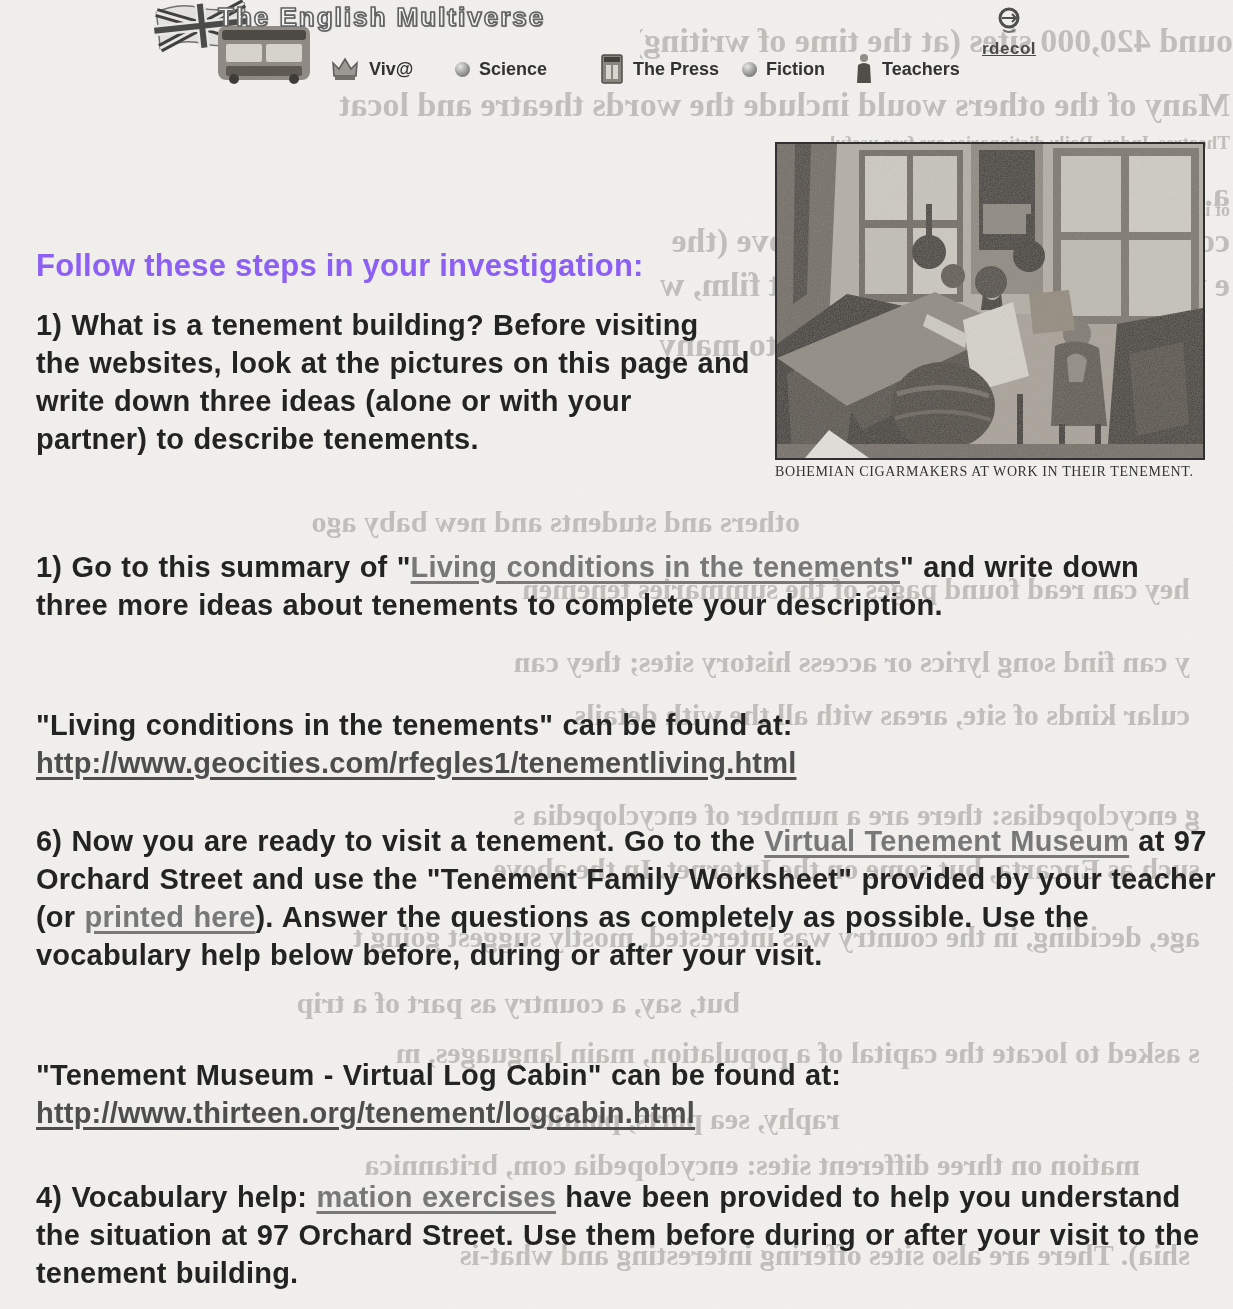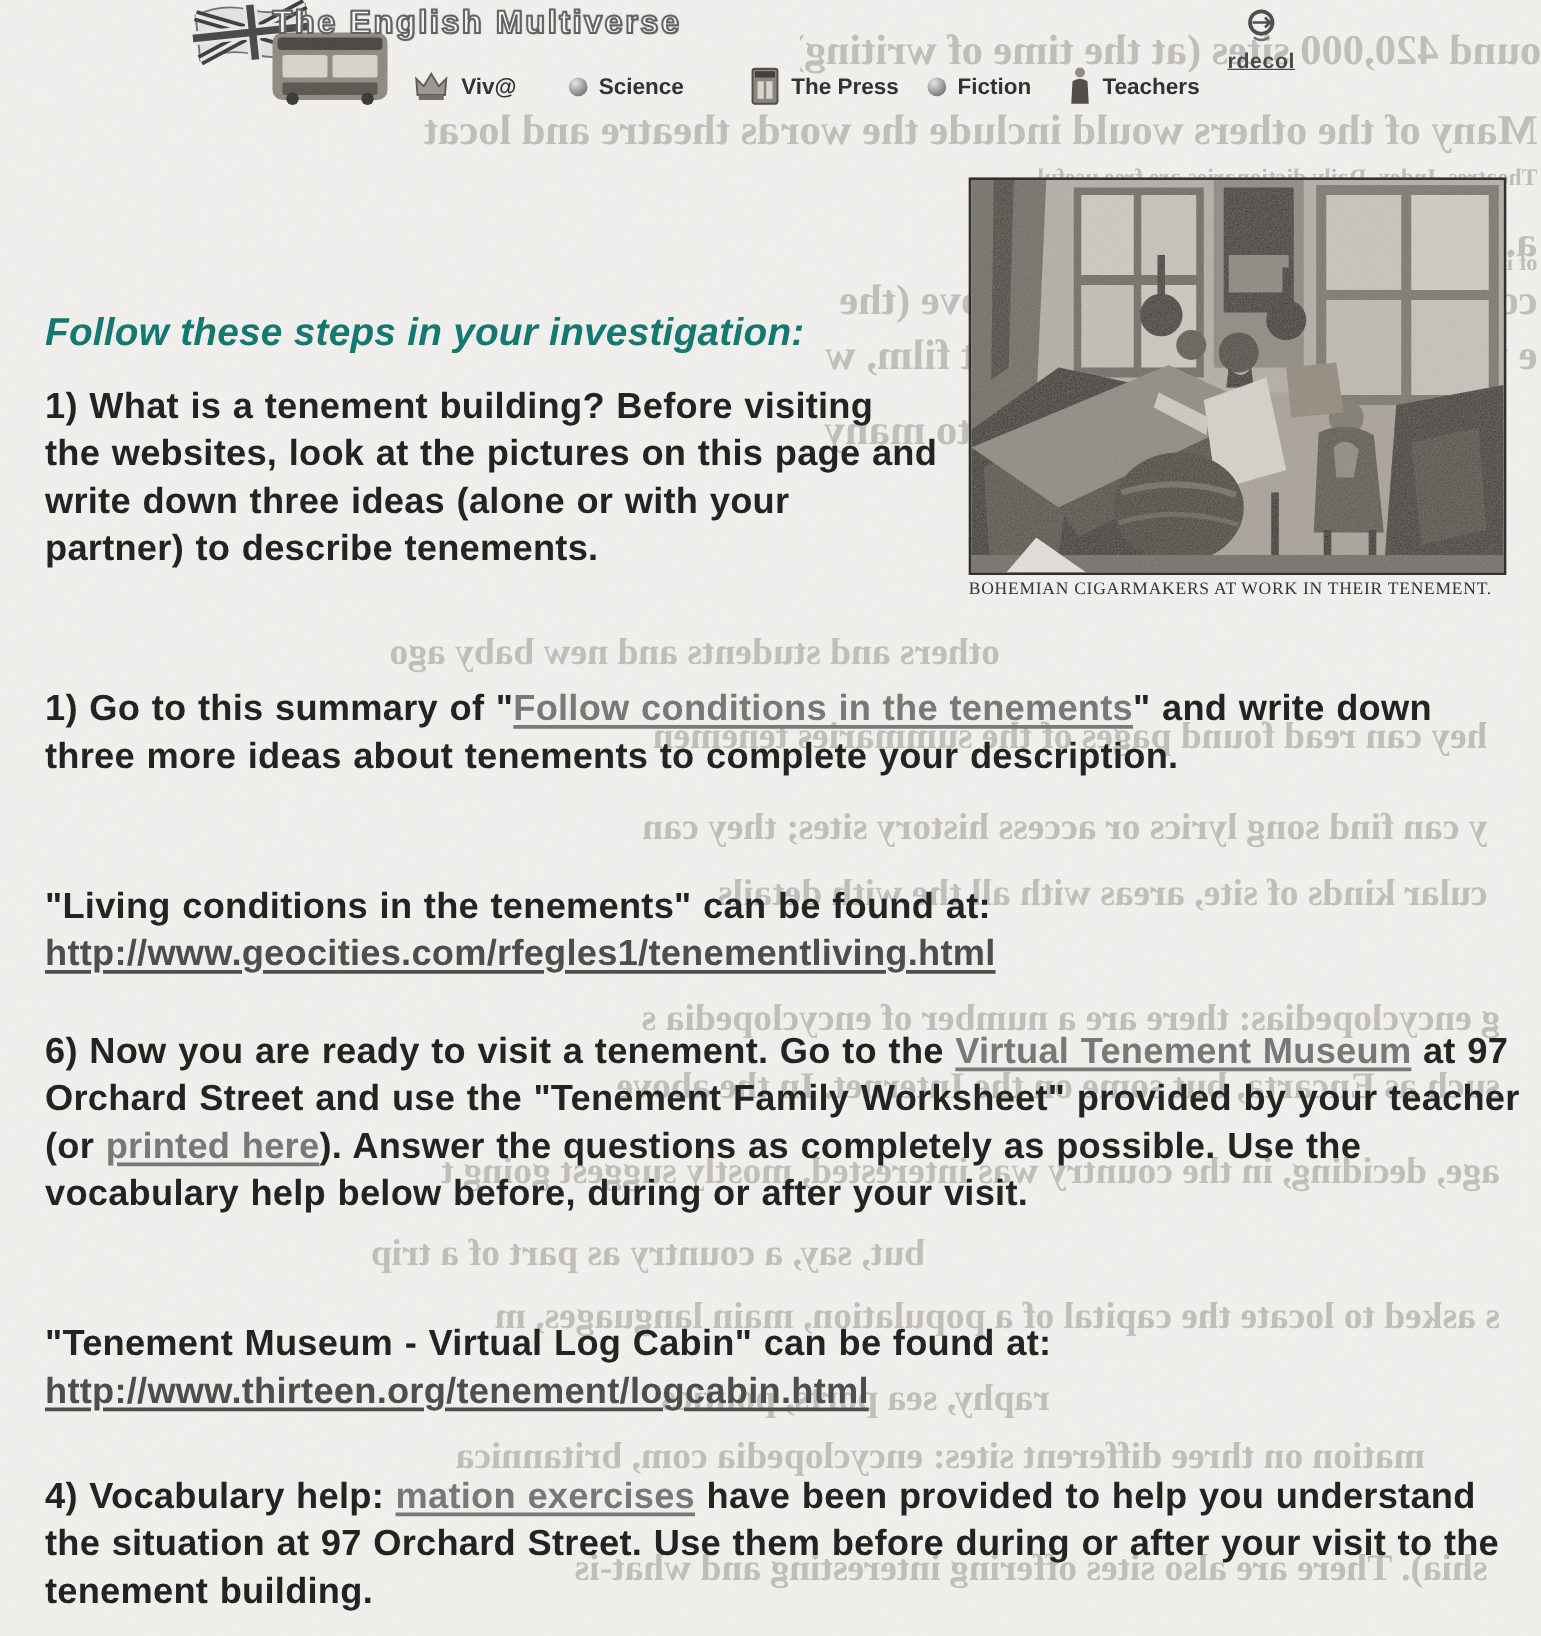--- a/index.html
+++ b/index.html
@@ -51,21 +51,21 @@
   .corner-logo-text{
     font-size:17px;font-weight:bold;color:#454545;
     text-decoration:underline;letter-spacing:0.5px;
   }
   
   .content-block{position:absolute;z-index:3;}
   .page-title{
     font-size:46px;font-weight:bold;color:#414141;letter-spacing:0.5px;
   }
   .intro-line{
-    font-size:31px;font-weight:bold;color:#0f766e;letter-spacing:0.2px;font-style:italic;
+    font-size:31px;font-weight:bold;color:#8b5cf6;letter-spacing:0.2px;
   }
   .body-text{
     margin:0;
     font-size:29px;line-height:38px;font-weight:bold;color:#1e1e1e;
     letter-spacing:0.2px;word-spacing:1px;
   }
   .glink{
     color:#767676;
     text-decoration:underline;
     text-decoration-thickness:3px;
@@ -277,21 +277,21 @@
           <rect x="0" y="300" width="426" height="14" fill="#6f6962"></rect>
 
           <polygon points="52,286 92,314 28,314" fill="#e9e7e1"></polygon>
         </g>
       </svg>
     </div>
     <div class="photo-caption">BOHEMIAN CIGARMAKERS AT WORK IN THEIR TENEMENT.</div>
   </div>
 
   <p class="content-block body-text" style="left:36px;top:548px;width:1165px">
-    <span>1) Go to this summary of "</span><a class="glink">Follow conditions in the tenements</a><span>" and write down three more ideas about tenements to complete your description.</span>
+    <span>1) Go to this summary of "</span><a class="glink">Living conditions in the tenements</a><span>" and write down three more ideas about tenements to complete your description.</span>
   </p>
 
   <div class="content-block" style="left:36px;top:706px;width:1100px">
     <div class="body-text">"Living conditions in the tenements" can be found at:</div>
     <div class="body-text"><a class="url-link">http://www.geocities.com/rfegles1/tenementliving.html</a></div>
   </div>
 
   <p class="content-block body-text" style="left:36px;top:822px;width:1180px">
     <span>6) Now you are ready to visit a tenement. Go to the </span><a class="glink">Virtual Tenement Museum</a><span> at 97 Orchard Street and use the "Tenement Family Worksheet" provided by your teacher (or </span><a class="glink">printed here</a><span>). Answer the questions as completely as possible. Use the vocabulary help below before, during or after your visit.</span>
   </p>

